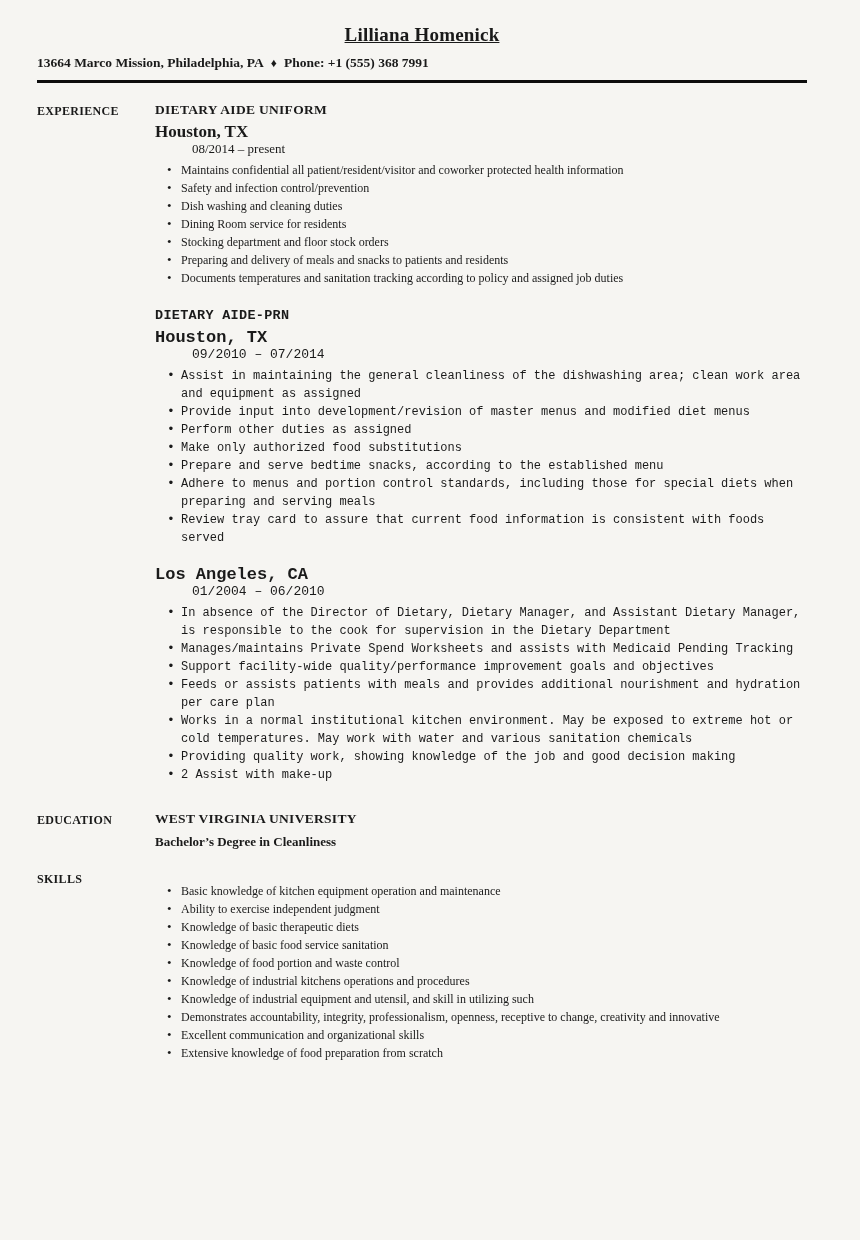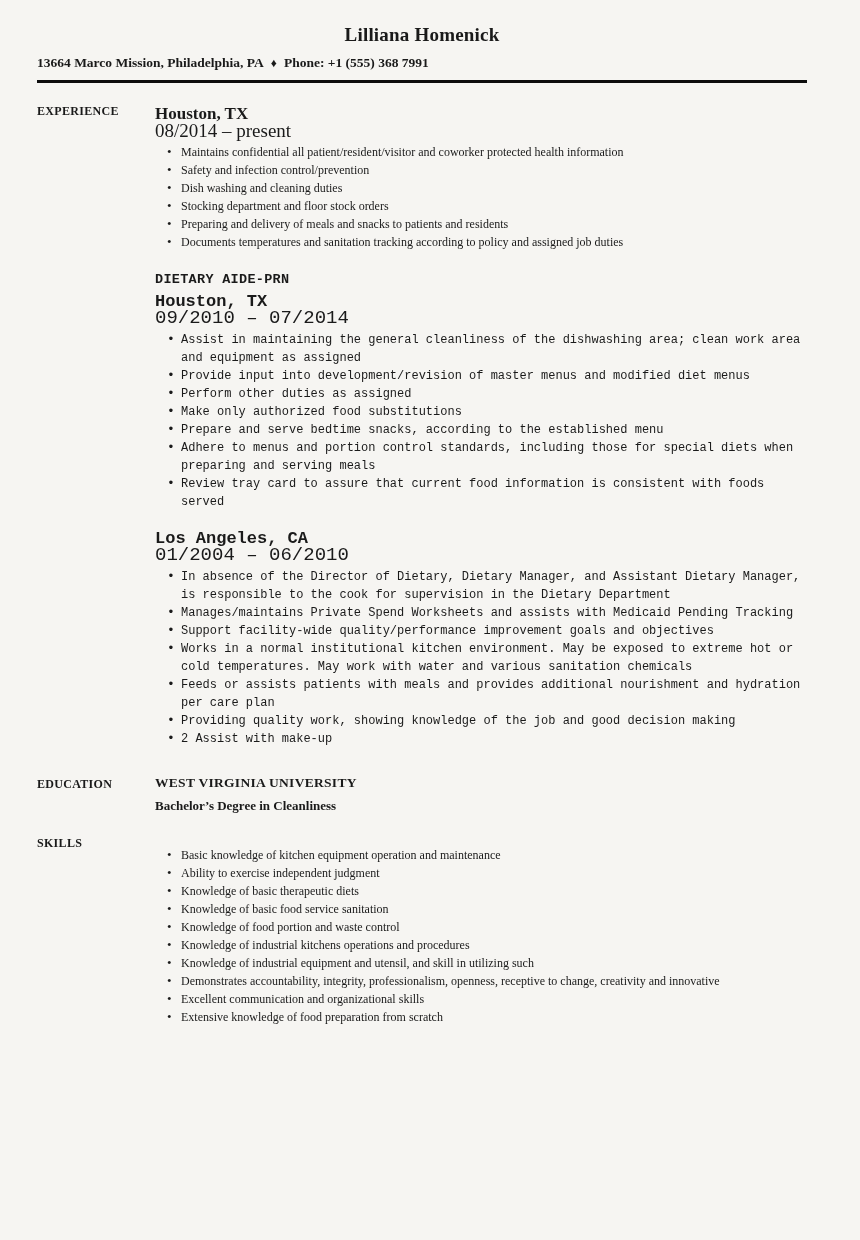--- a/index.html
+++ b/index.html
@@ -17,20 +17,21 @@
     height: 1240px;
     padding: 24px 53px 0 37px;
   }
   
   .name {
     text-align: center;
     font-size: 19px;
     font-weight: bold;
     line-height: 22px;
     letter-spacing: 0.2px;
+    text-decoration: underline;
   }
   .contact {
     text-align: left;
     font-size: 13.5px;
     font-weight: bold;
     line-height: 16px;
     margin-top: 9px;
   }
   .diamond { margin: 0 7px; font-size: 12px; }
   .rule {
@@ -63,23 +64,24 @@
     letter-spacing: 0.3px;
     line-height: 18px;
   }
   .job-loc {
     font-size: 17px;
     font-weight: bold;
     line-height: 15px;
     margin-top: 5px;
   }
   .job-dates {
-    font-size: 19px;
+    font-size: 13px;
     line-height: 15px;
     margin-top: 2px;
+    margin-left: 37px;
   }
   ul.blist {
     margin: 5px 0 0 0;
     padding: 0;
     list-style: none;
   }
   ul.blist li {
     position: relative;
     padding-left: 26px;
     font-size: 12px;
@@ -117,26 +119,28 @@
       <span>13664 Marco Mission, Philadelphia, PA</span><span class="diamond">♦</span><span>Phone: +1 (555) 368 7991</span>
     </div>
     <div class="rule"></div>
   </header>
 
   <section class="sec exp">
     <div class="sec-label">EXPERIENCE</div>
     <div class="sec-body">
 
       <article class="job">
+        <h2 class="job-title">DIETARY AIDE UNIFORM</h2>
         <div class="job-loc">Houston, TX</div>
         <div class="job-dates">08/2014 – present</div>
         <ul class="blist">
           <li>Maintains confidential all patient/resident/visitor and coworker protected health information</li>
           <li>Safety and infection control/prevention</li>
           <li>Dish washing and cleaning duties</li>
+          <li>Dining Room service for residents</li>
           <li>Stocking department and floor stock orders</li>
           <li>Preparing and delivery of meals and snacks to patients and residents</li>
           <li>Documents temperatures and sanitation tracking according to policy and assigned job duties</li>
         </ul>
       </article>
 
       <article class="job">
         <h2 class="job-title">DIETARY AIDE-PRN</h2>
         <div class="job-loc">Houston, TX</div>
         <div class="job-dates">09/2010 – 07/2014</div>
@@ -151,22 +155,22 @@
         </ul>
       </article>
 
       <article class="job">
         <div class="job-loc">Los Angeles, CA</div>
         <div class="job-dates">01/2004 – 06/2010</div>
         <ul class="blist">
           <li>In absence of the Director of Dietary, Dietary Manager, and Assistant Dietary Manager, is responsible to the cook for supervision in the Dietary Department</li>
           <li>Manages/maintains Private Spend Worksheets and assists with Medicaid Pending Tracking</li>
           <li>Support facility-wide quality/performance improvement goals and objectives</li>
+          <li>Feeds or assists patients with meals and provides additional nourishment and hydration per care plan</li>
           <li>Works in a normal institutional kitchen environment. May be exposed to extreme hot or cold temperatures. May work with water and various sanitation chemicals</li>
-          <li>Feeds or assists patients with meals and provides additional nourishment and hydration per care plan</li>
           <li>Providing quality work, showing knowledge of the job and good decision making</li>
           <li>2 Assist with make-up</li>
         </ul>
       </article>
 
     </div>
   </section>
 
   <section class="sec edu">
     <div class="sec-label">EDUCATION</div>

